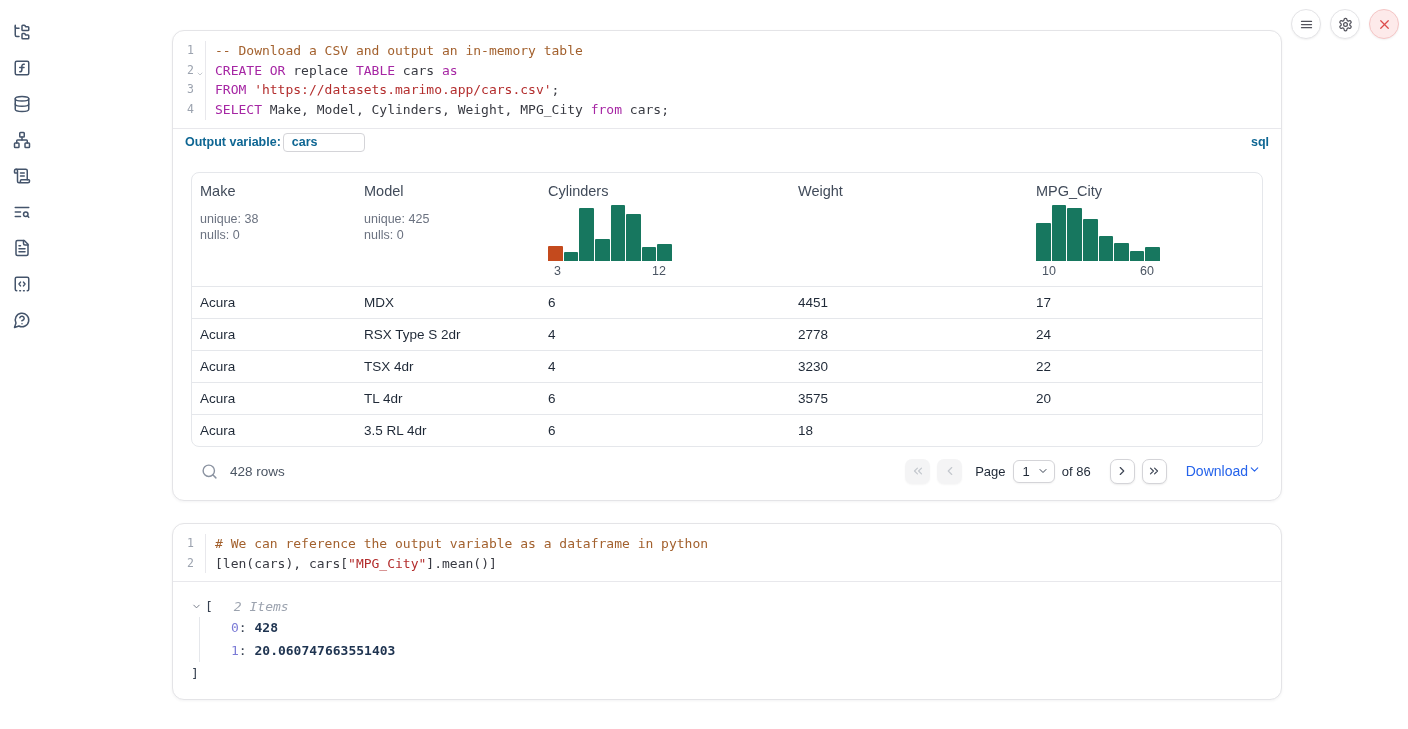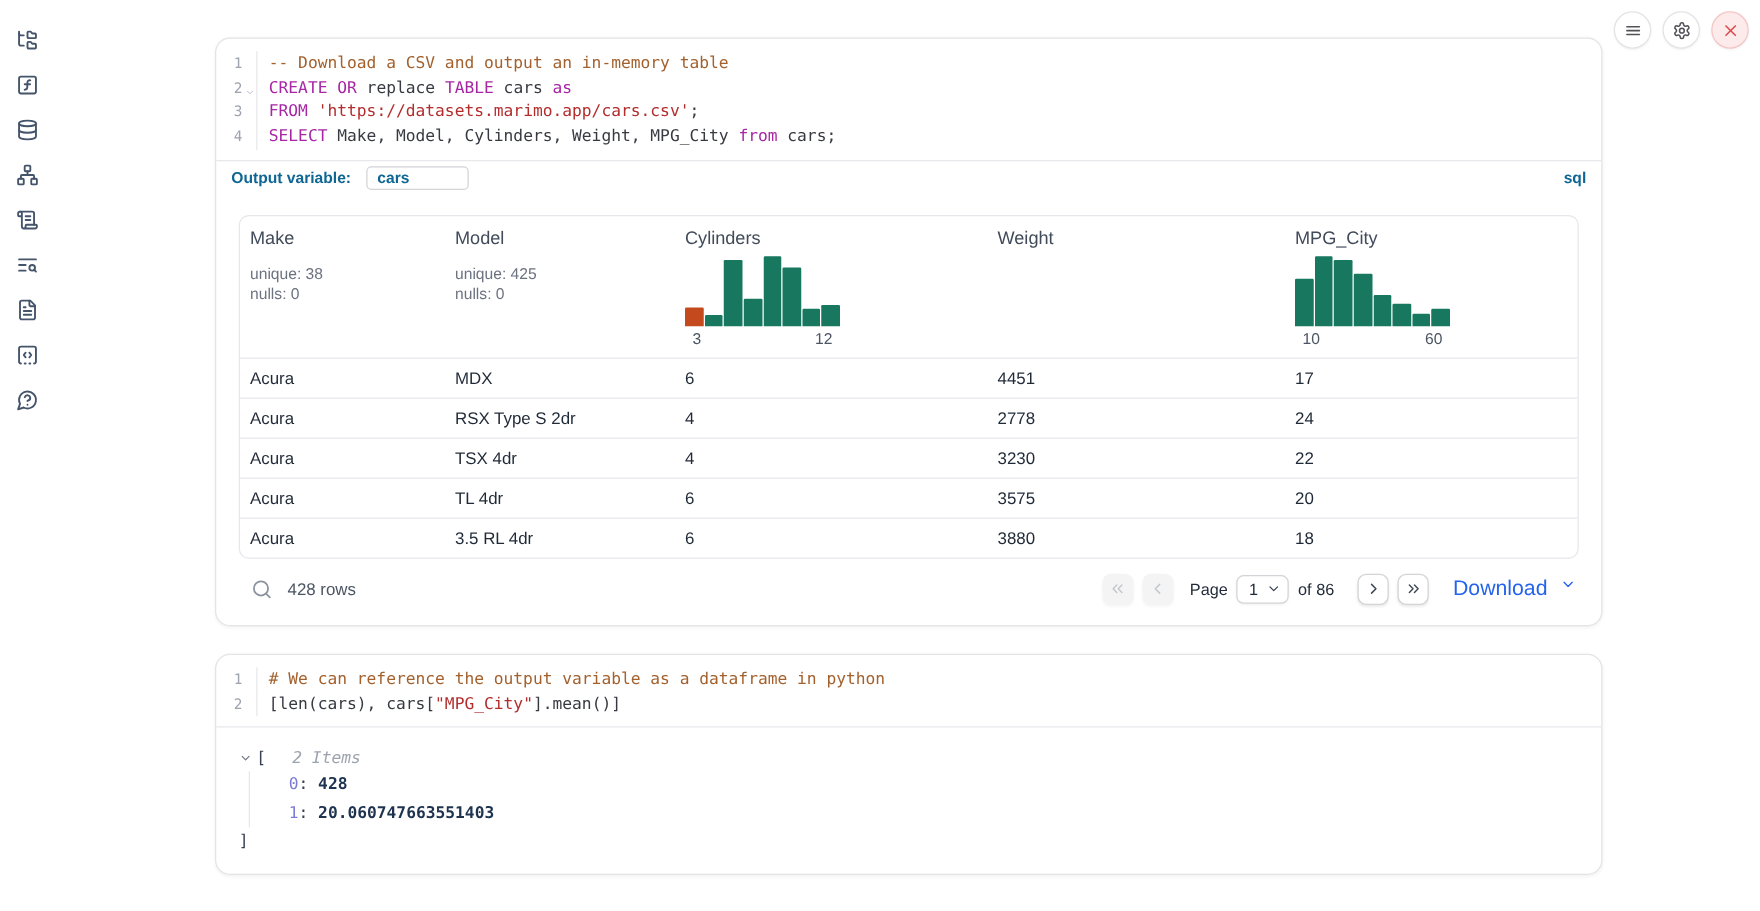--- a/index.html
+++ b/index.html
@@ -40,21 +40,21 @@
     padding-right:11px; border-right:1px solid #e8e8ec; position:relative; }
   .fold{ position:absolute; right:1px; top:4px; color:#aab0ba; }
   .code-text{ padding-left:9px; white-space:pre; color:var(--c-plain); }
   .tok-comment{ color:var(--c-com); }
   .tok-keyword{ color:var(--c-kw); }
   .tok-string{ color:var(--c-str); }
   .tok-plain{ color:var(--c-plain); }
 
   
   .outvar-row{ border-top:1px solid #e8e8ec; display:flex; align-items:center;
-    gap:12px; padding:4px 12px 5px 12px; }
+    gap:2px; padding:4px 12px 5px 12px; }
   .outvar-label{ color:var(--c-accent); font-weight:bold; font-size:12.5px; }
   .outvar-input{ width:82px; border:1px solid #d4d4d8; border-radius:4px; background:#fff;
     padding:1px 8px 2px 8px; font-size:12.5px; font-weight:bold; color:var(--c-accent);
     font-family:"Liberation Sans", sans-serif; }
   .lang-badge{ margin-left:auto; color:var(--c-accent); font-weight:bold; font-size:12.5px; }
 
   
   .cell-output{ padding:15px 18px 16px 18px; }
 
   
@@ -80,22 +80,22 @@
   .page-btn{ width:25px; height:25px; border-radius:7px; display:flex; align-items:center;
     justify-content:center; cursor:pointer; }
   .page-btn.disabled{ background:#f4f4f5; color:#c3c7cd; box-shadow:0 1px 2px rgba(0,0,0,.04); }
   .page-btn.enabled{ background:#fff; border:1px solid #d4d4d8; color:#3f4756;
     box-shadow:0 1px 2px rgba(0,0,0,.08); }
   .page-text{ font-size:13px; color:#1f2937; }
   .page-select{ height:23px; border:1px solid #d4d4d8; border-radius:6px; background:#fff;
     display:flex; align-items:center; gap:7px; padding:0 5px 0 9px; font-size:13px;
     color:#1f2937; box-shadow:0 1px 2px rgba(0,0,0,.05); cursor:pointer; }
   .page-select .icn{ color:#374151; }
-  .download{ margin-left:12px; display:flex; align-items:flex-start; gap:10px;
-    color:var(--c-blue); font-size:17px; cursor:pointer; }
+  .download{ margin-left:12px; display:flex; align-items:flex-start; gap:0;
+    color:var(--c-blue); font-size:14px; cursor:pointer; }
 
   
   .tree{ font-family:"DejaVu Sans Mono", monospace; font-size:13px; color:#33415;
     padding-top:2px; }
   .tree-head{ display:flex; align-items:center; }
   .tree-chevron{ color:#6b7280; margin-right:3px; display:flex; cursor:pointer; }
   .bracket{ color:#374151; }
   .items-label{ color:#9ca3af; font-style:italic; margin-left:21px; }
   .tree-body{ margin-left:8px; border-left:1px solid #e5e7eb; padding-left:31px;
     margin-top:3px; margin-bottom:2px; }
@@ -345,21 +345,20 @@
               <div class="td">Acura</div>
               <div class="td">TL 4dr</div>
               <div class="td">6</div>
               <div class="td">3575</div>
               <div class="td">20</div>
             </div>
             <div class="trow">
               <div class="td">Acura</div>
               <div class="td">3.5 RL 4dr</div>
               <div class="td">6</div>
-              <div class="td">3880</div>
               <div class="td">18</div>
             </div>
           </div>
       </div>
 
       <div class="table-footer">
         <div class="rows-count">
           <span class="search-icn">
               <svg width="17" height="17" viewBox="0 0 24 24" fill="none" stroke="currentColor" stroke-width="2" stroke-linecap="round" stroke-linejoin="round">
                 <circle cx="11" cy="11" r="8"></circle>

